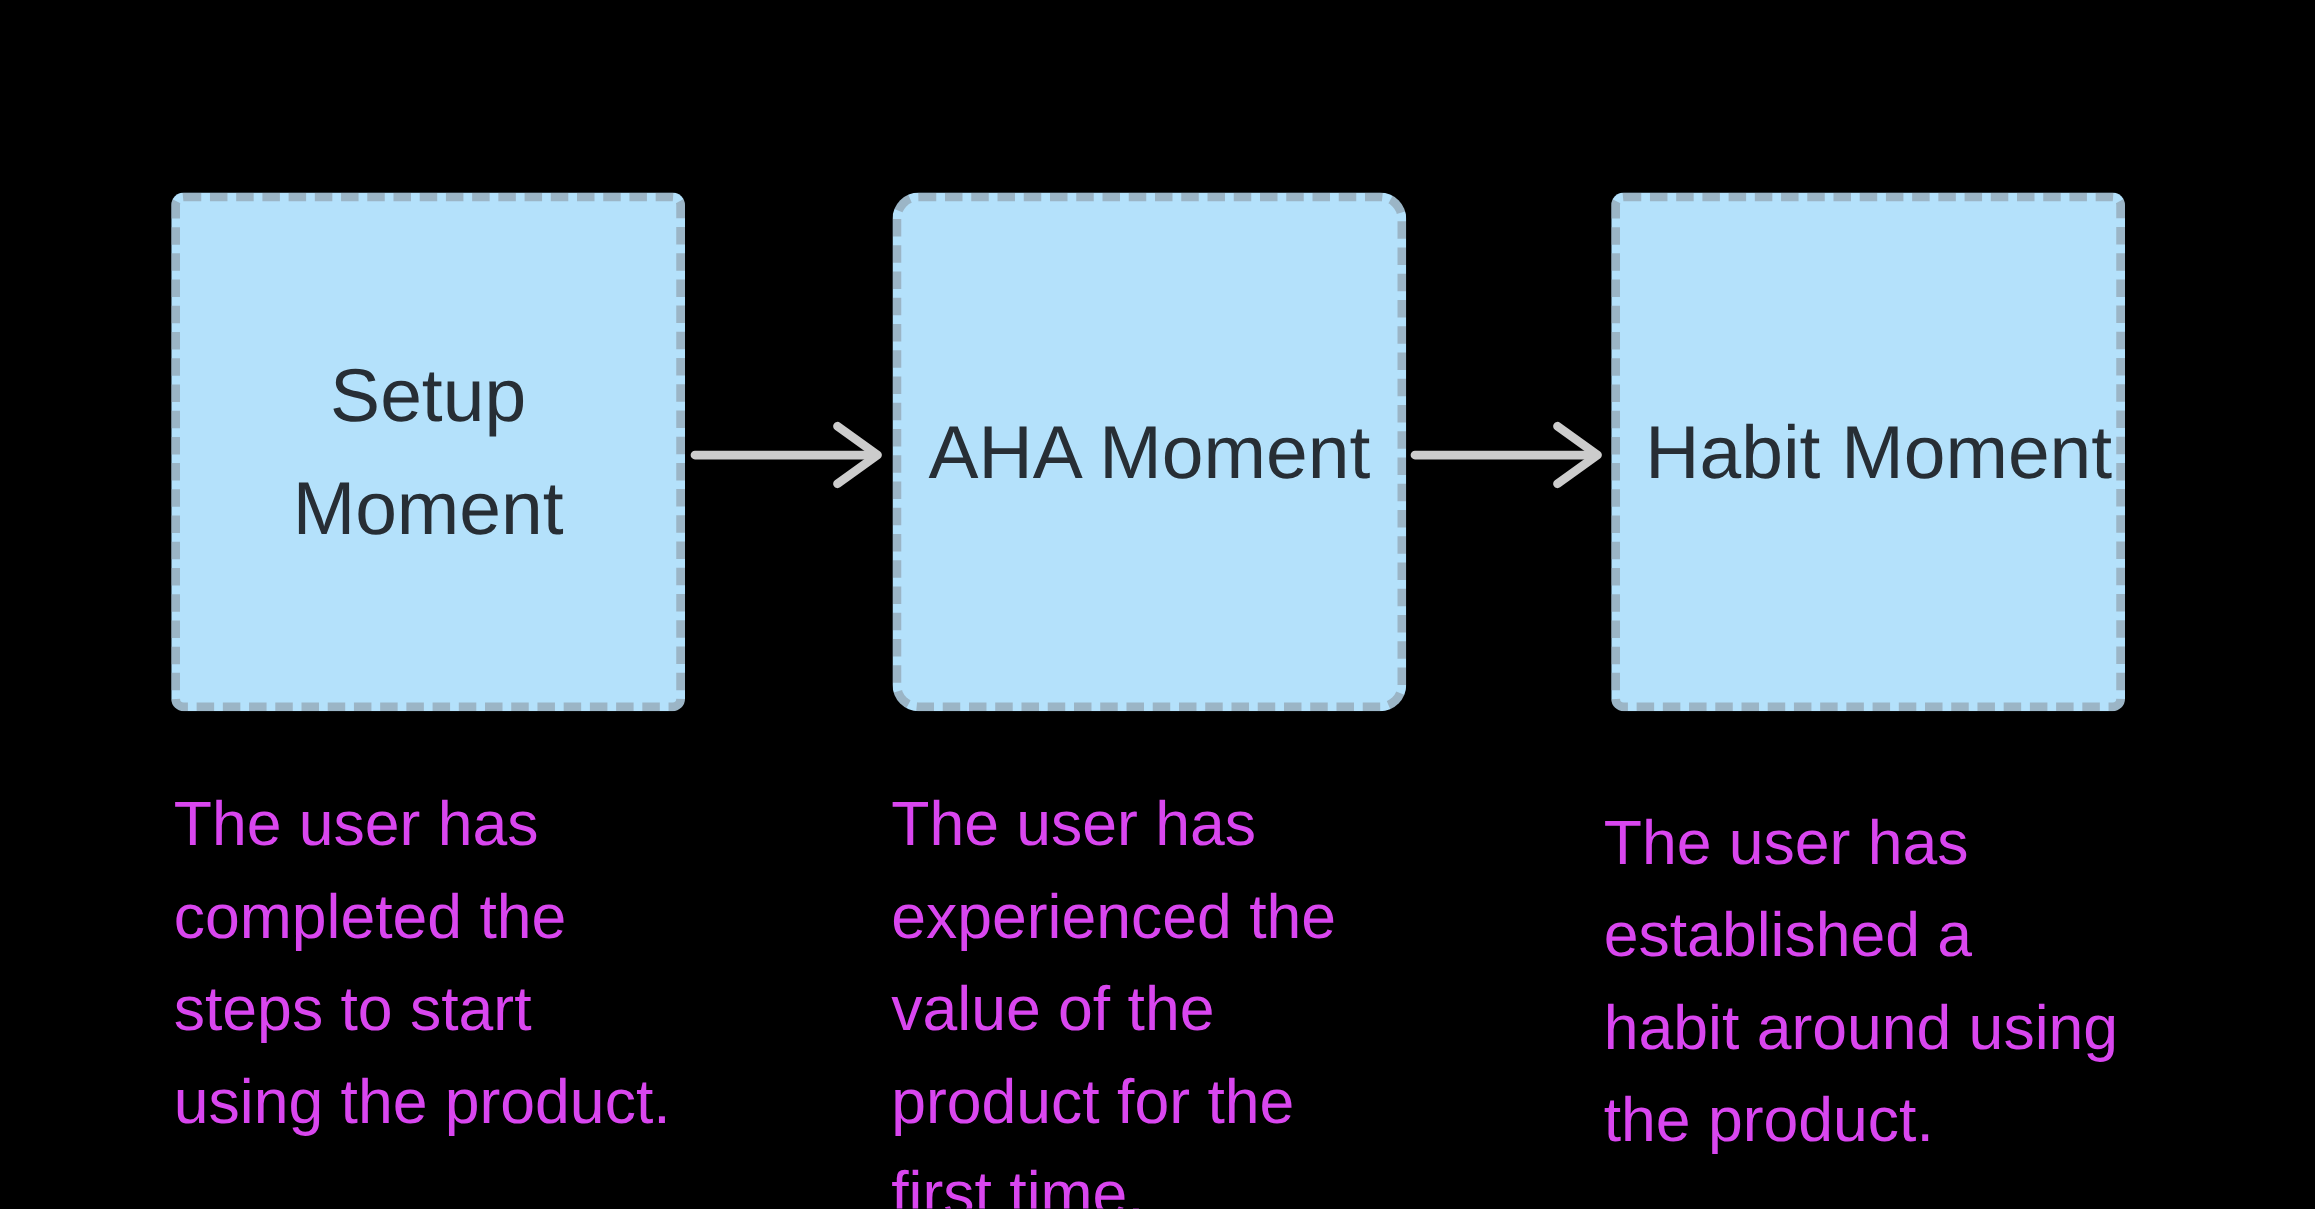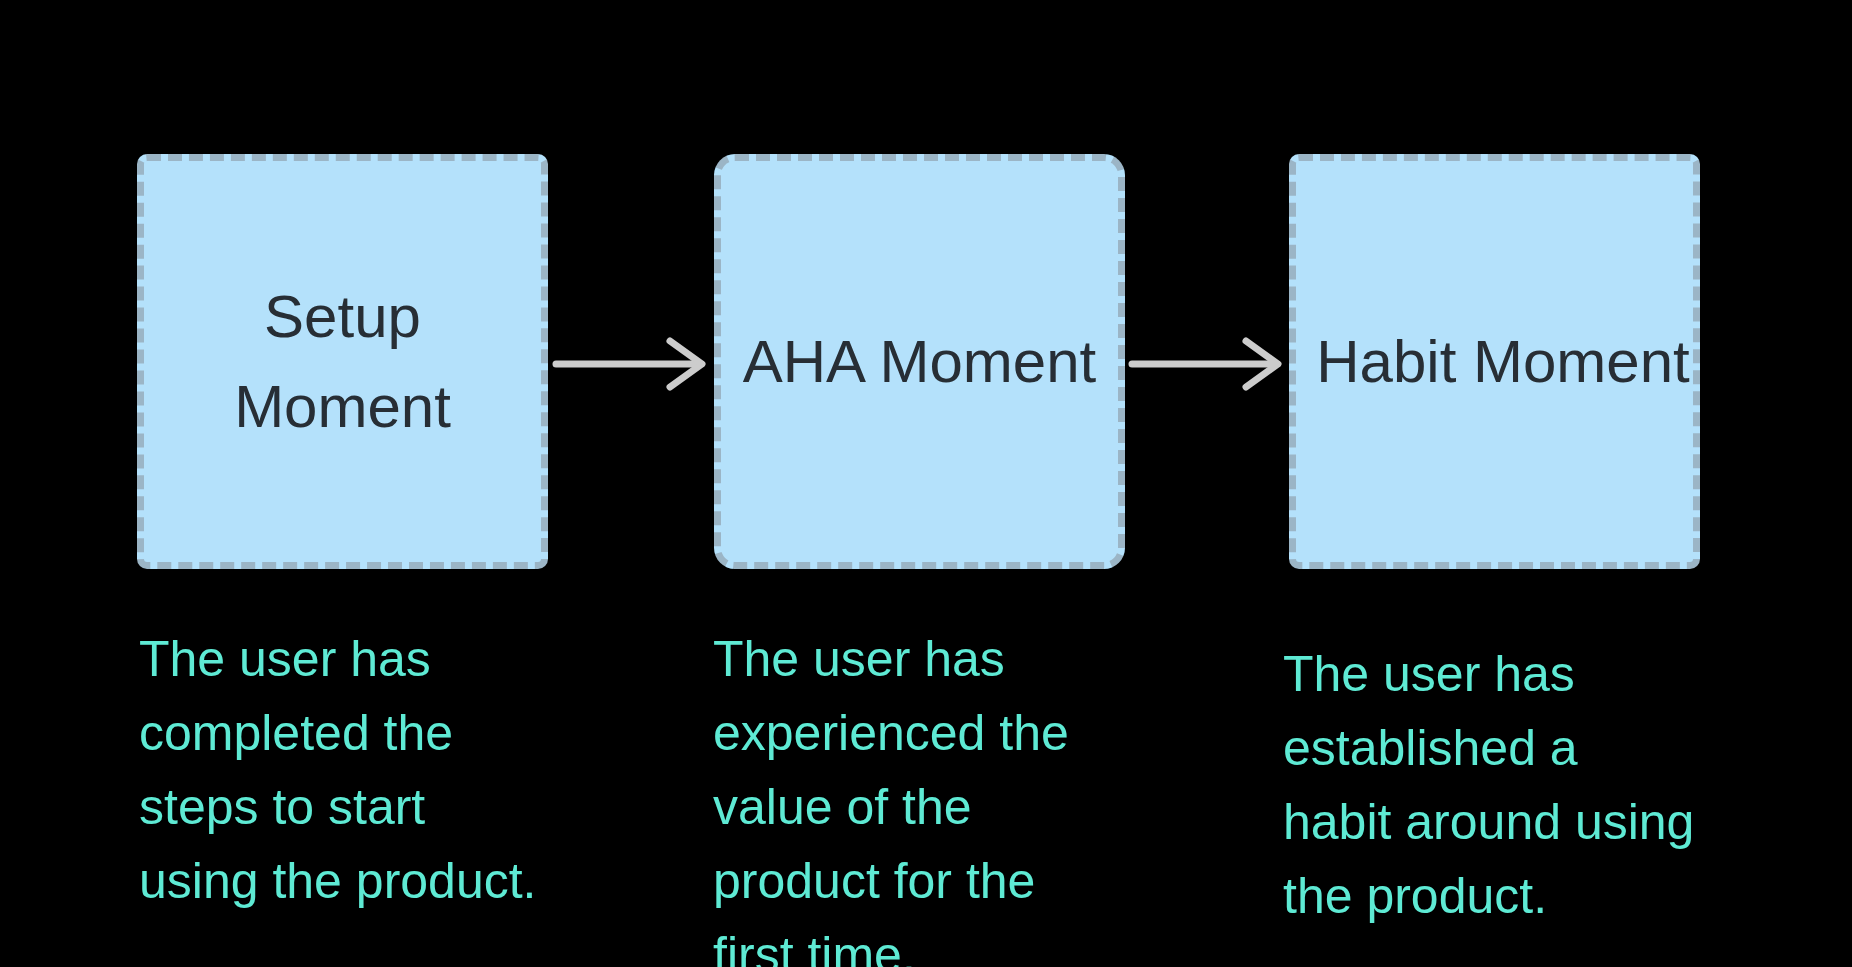--- a/index.html
+++ b/index.html
@@ -31,21 +31,21 @@
   .node-title {
     width: 380px;
     text-align: center;
     color: #272E35;
     font-size: 60px;
     line-height: 1.5;
     font-weight: 400;
   }
   .node-desc {
     position: absolute;
-    color: #5eead4;
+    color: #d946ef;
     font-size: 50px;
     line-height: 74px;
     font-weight: 400;
     white-space: pre-line;
   }
   .flow-arrow {
     position: absolute;
     top: 333px;
     width: 160px;
     height: 62px;

